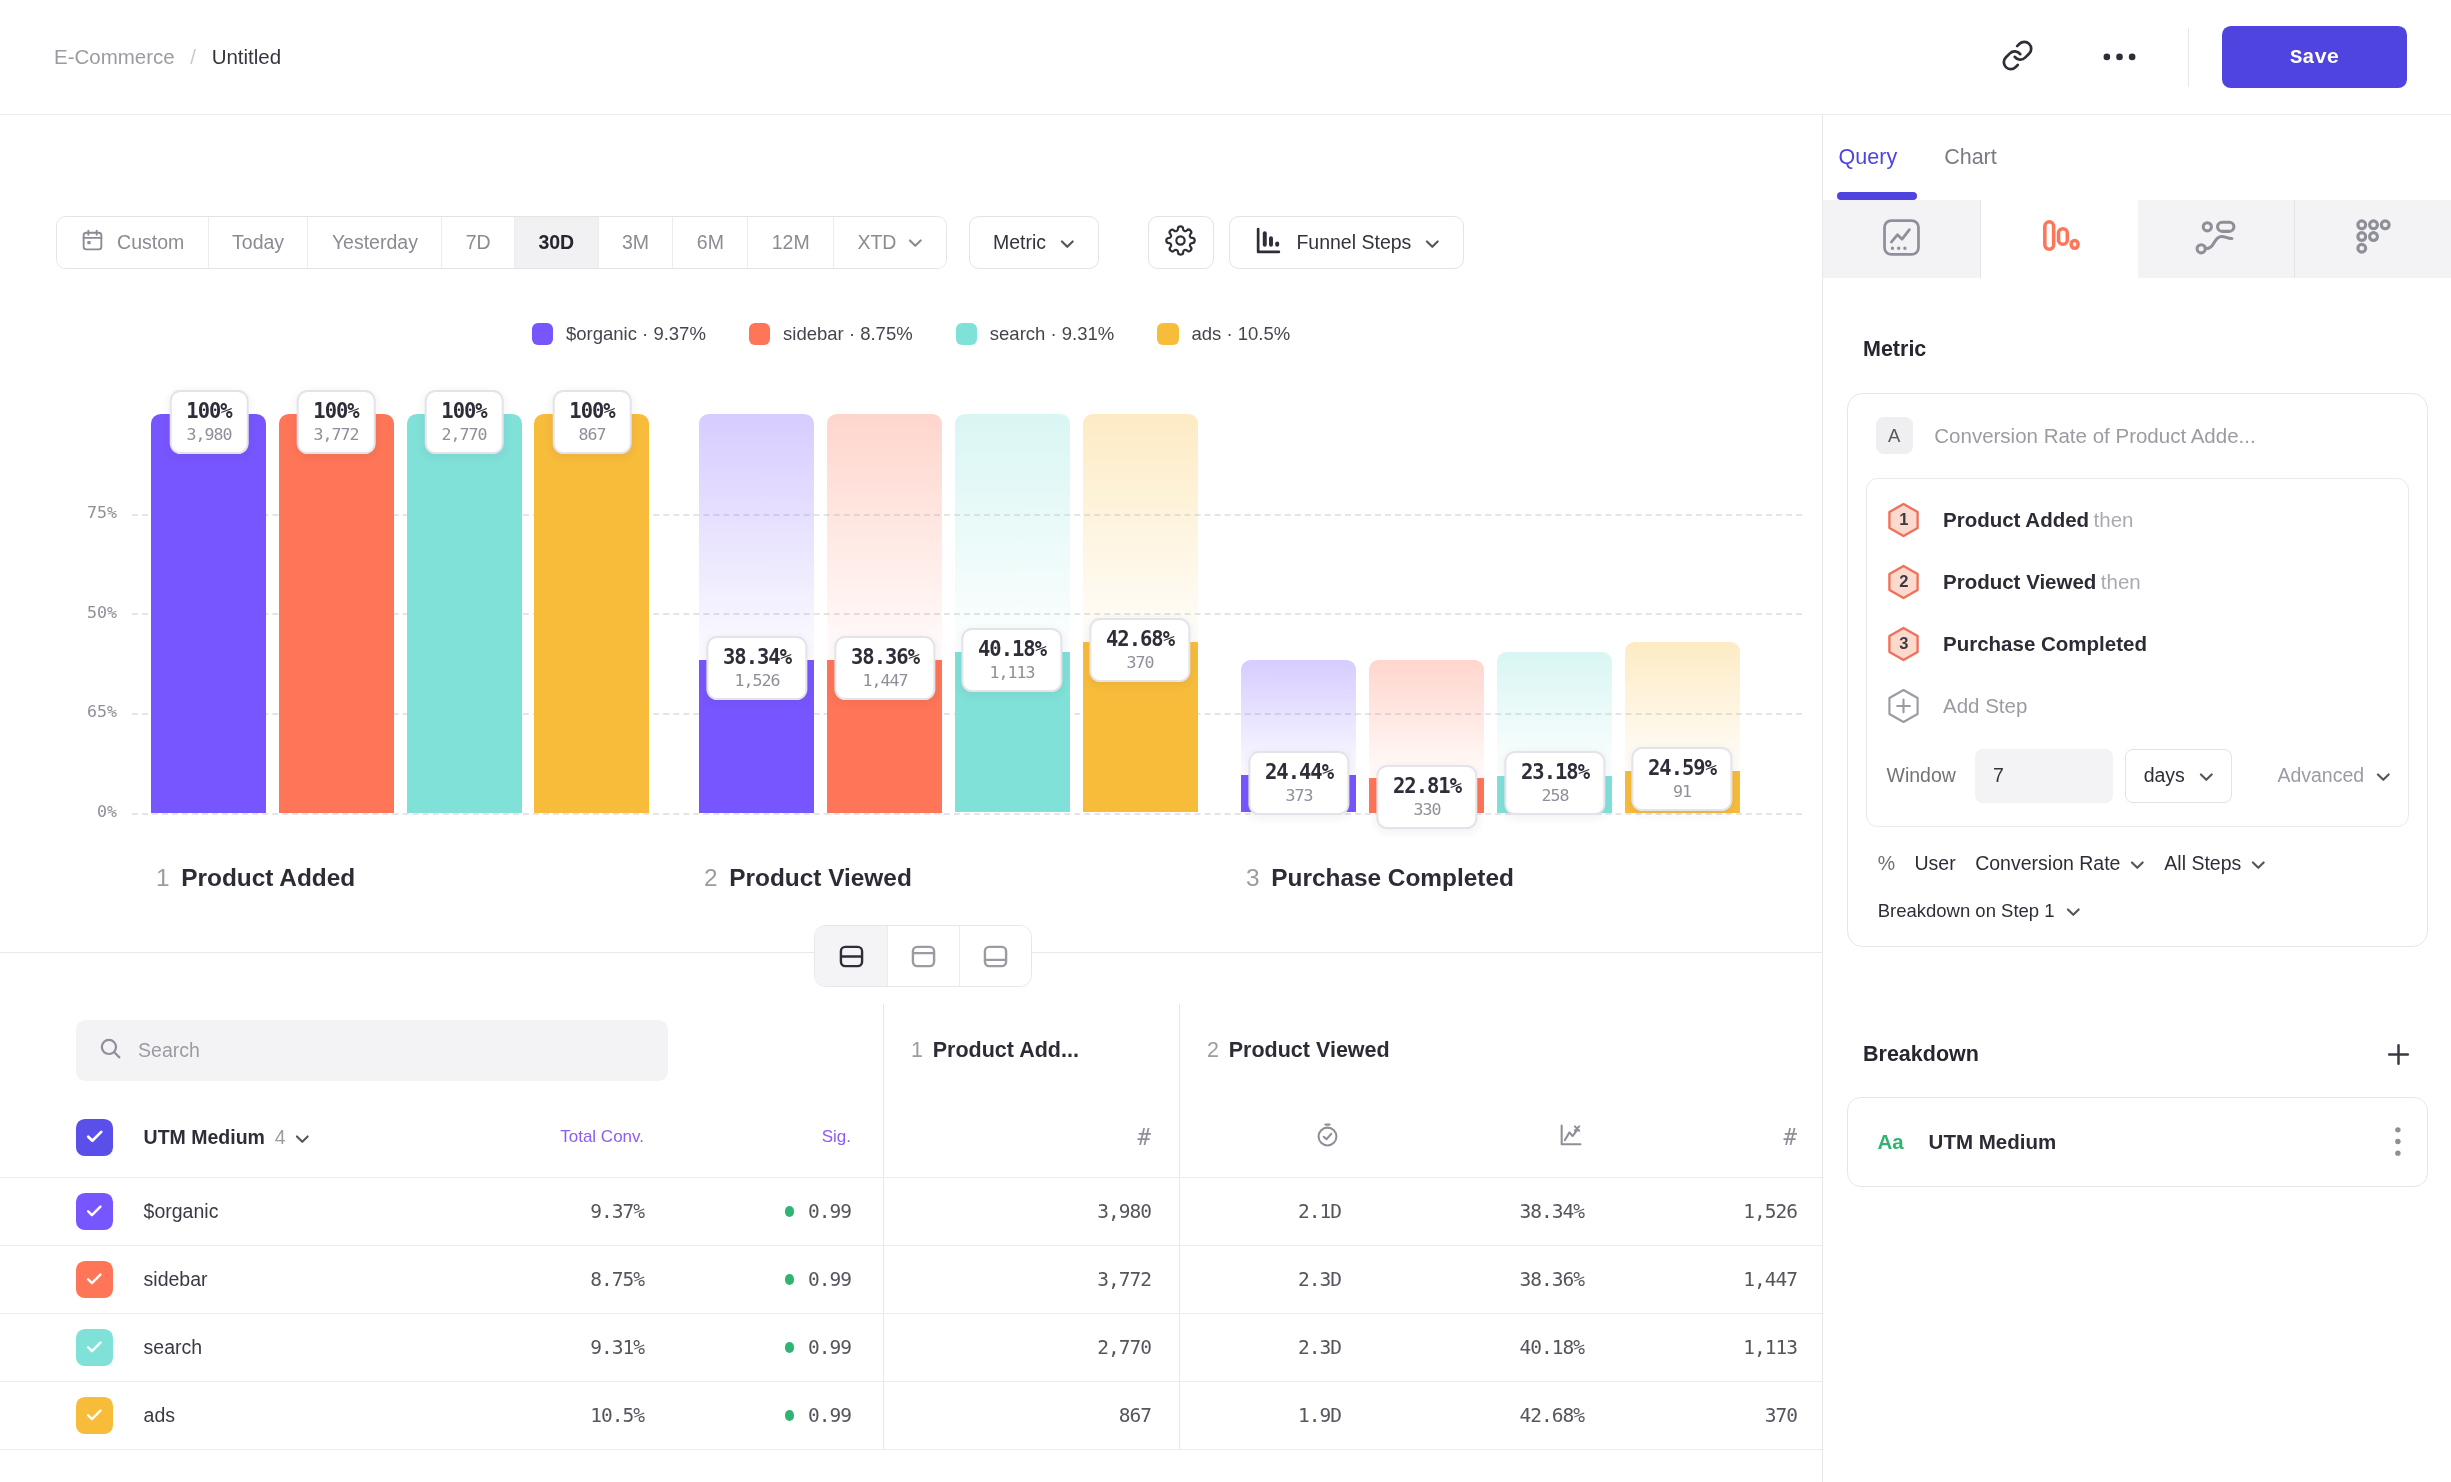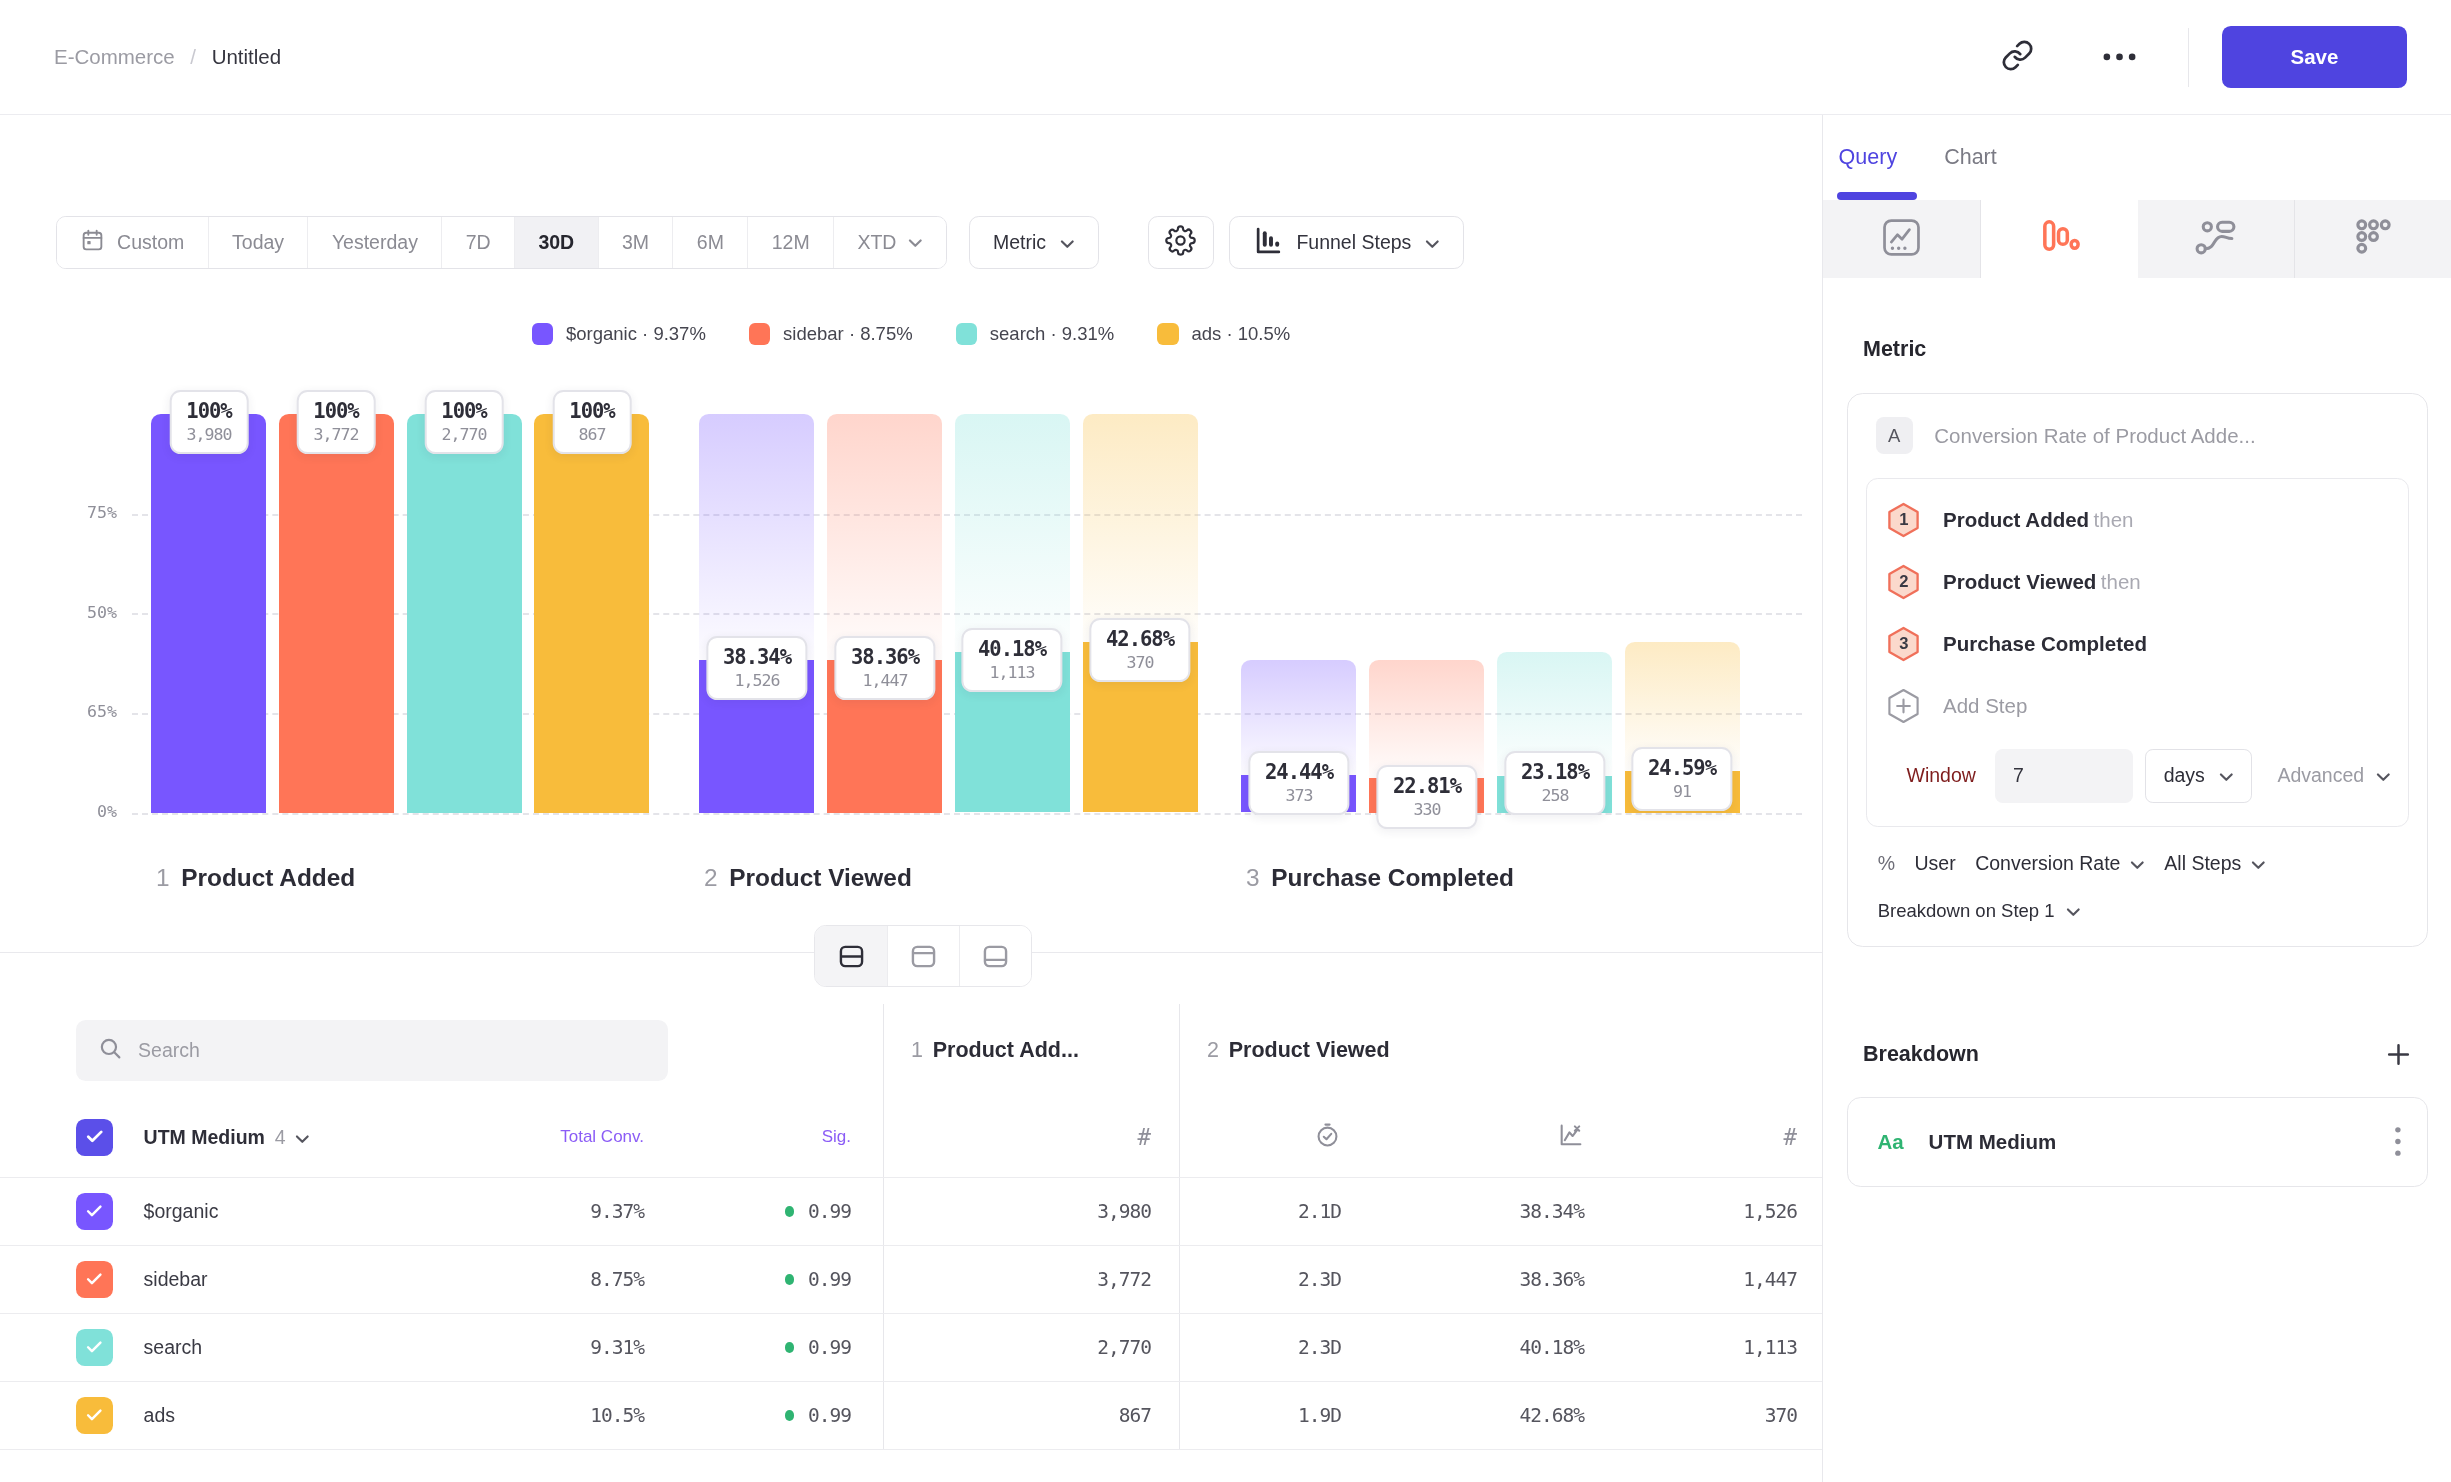--- a/index.html
+++ b/index.html
@@ -8,21 +8,21 @@
 
   
   .topbar { position:absolute; left:0; top:0; width:2452px; height:115px; background:#fff; border-bottom:1px solid #ECECF0; display:flex; align-items:center; }
   .breadcrumb { margin-left:54px; font-size:20.5px; display:flex; gap:15.6px; align-items:center; }
   .crumb-app { color:#9B9BA3; }
   .crumb-sep { color:#C9C9D0; }
   .crumb-page { color:#35353F; font-weight:500; }
   .topbar-actions { margin-left:auto; margin-right:45px; display:flex; align-items:center; }
   .icon-btn { width:51px; height:51px; display:flex; align-items:center; justify-content:center; border:none; background:transparent; cursor:pointer; border-radius:7.8px; }
   .tb-divider { width:1px; height:59px; background:#E7E7EB; margin:0 33px 0 43px; }
-  .save-btn { width:185px; height:62px; background:#4F44E0; color:#fff; font-size:20.5px; font-weight:600; border:none; border-radius:8.8px; cursor:pointer; font-family:Liberation Sans, sans-serif;text-align:center; }
+  .save-btn { width:185px; height:62px; background:#4F44E0; color:#fff; font-size:20.5px; font-weight:600; border:none; border-radius:8.8px; cursor:pointer; font-family:Liberation Mono, monospace;text-align:center; }
 
   
   .content { position:absolute; left:0; top:115px; width:1822px; height:1367px; }
   .panel { position:absolute; left:1822px; top:115px; width:630px; height:1367px; border-left:1px solid #E8E8EC; background:#fff; }
 
   
   .toolbar { position:absolute; left:56px; top:101px; height:53px; display:flex; align-items:stretch;justify-content:space-between; }
   .seg-control { display:flex; border:1px solid #E3E3E8; border-radius:9.8px; background:#fff; overflow:hidden; }
   .seg { display:flex; align-items:center; gap:11.7px; padding:0 23.4px; font-size:19.5px; color:#8B8B93; cursor:pointer; border-left:1px solid #EDEDF0; background:#fff; white-space:nowrap; }
   .seg:first-child { border-left:none; }
@@ -95,21 +95,21 @@
   .metric-title-row { display:flex; align-items:center; gap:21.5px; padding:0 3.9px 23.4px 9.8px; }
   .a-badge { width:37px; height:37px; border-radius:7.8px; background:#EFEFF2; display:flex; align-items:center; justify-content:center; font-size:18.5px; color:#55555E; font-weight:500; }
   .metric-title { font-size:20.5px; color:#9B9BA3; }
   .steps-card { border:1px solid #E9E9ED; border-radius:11.7px; padding:9.8px 0 17.6px; }
   .step-row { display:flex; align-items:center; gap:21.5px; height:62px; padding:0 19.5px; cursor:pointer; }
   .step-row .slabel { font-size:20.5px; font-weight:700; color:#2C2C36; }
   .step-row .sthen { font-size:20.5px; color:#A9A9B2; }
   .hexwrap { position:relative; width:35px; height:36px; flex:0 0 35px; }
   .hexwrap span { position:absolute; inset:0; display:flex; align-items:center; justify-content:center; font-size:16.6px; font-weight:700; color:#3A3A44; }
   .window-row { display:flex; align-items:center; height:72px; padding:5.9px 17.6px 0 19.5px; }
-  .window-label { font-size:19.5px; color:#7f1d1d; margin-right:19.5px;margin-left:20px; }
+  .window-label { font-size:19.5px; color:#737373; margin-right:19.5px; }
   .window-input { width:138px; height:54px; background:#F3F3F5; border:none; border-radius:7.8px; font-size:19.5px; color:#33333D; padding:0 17.6px; font-family:inherit; outline:none; }
   .days-select { margin-left:11.7px; height:54px; border:1px solid #E2E2E7; border-radius:7.8px; background:#fff; display:flex; align-items:center; gap:13.7px; padding:0 17.6px; font-size:19.5px; color:#2E2E38; cursor:pointer; }
   .advanced { margin-left:auto; display:flex; align-items:center; gap:11.7px; font-size:19.5px; color:#9B9BA3; cursor:pointer; }
   .measure-row { display:flex; align-items:center; gap:19.5px; padding:25px 5.9px 0 11.7px; font-size:19.5px; color:#2E2E38; }
   .measure-row .pct-ic { color:#6E6E78; font-size:19.5px; }
   .mr-item { display:flex; align-items:center; gap:9.8px; cursor:pointer; }
   .bdo-row { display:flex; align-items:center; gap:11.7px; padding:25px 5.9px 9.8px 11.7px; font-size:18.5px; color:#2E2E38; cursor:pointer; }
   .filter-row { display:flex; align-items:center; margin:55px 40px 0; }
   .filter-label { font-size:20.5px; font-weight:600; color:#A0A0A8; }
   .row-plus { margin-left:auto; cursor:pointer; display:flex; }

